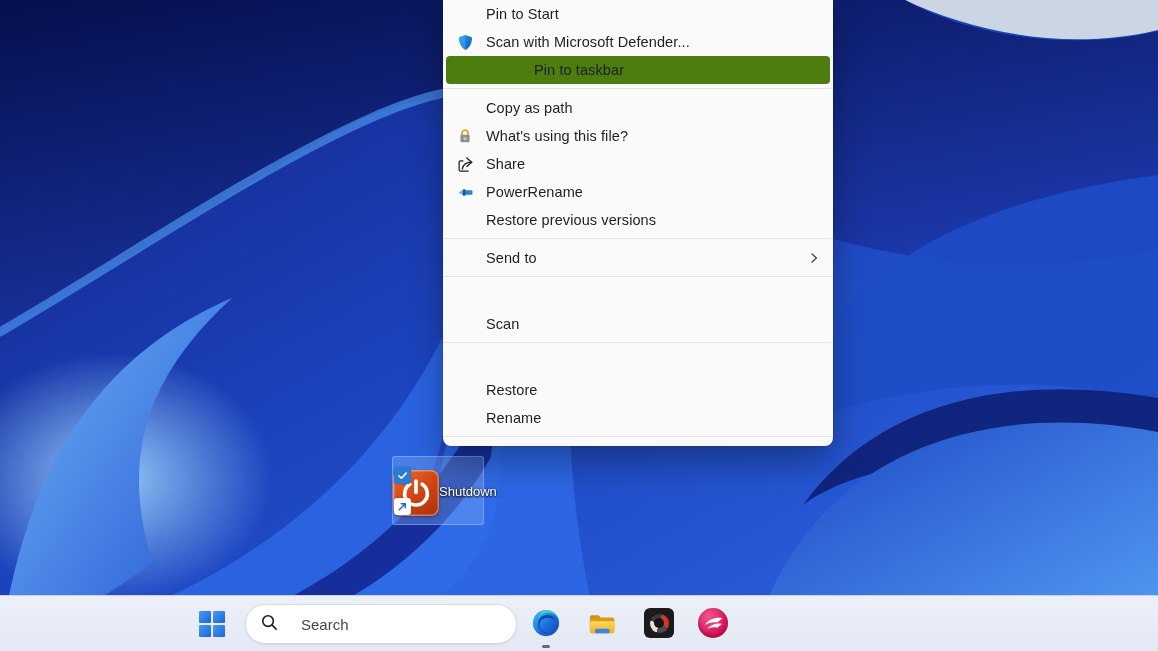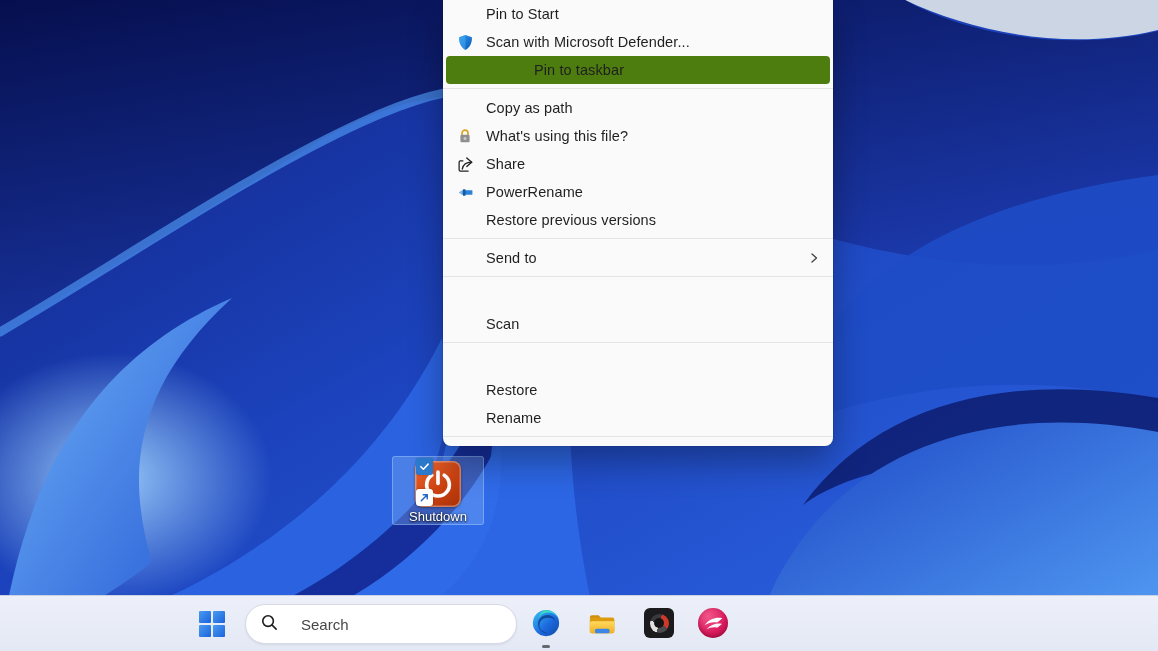--- a/index.html
+++ b/index.html
@@ -9,21 +9,21 @@
     font-family:"Liberation Sans", sans-serif; background:#12289a;
   }
   .wallpaper { position:absolute; inset:0; }
   .wallpaper svg { width:100%; height:100%; display:block; }
 
   
   .desktop-icon {
     position:absolute; left:392px; top:456px; width:92px; height:69px;
     background:rgba(125,175,245,.38);
     border:1px solid rgba(195,225,255,.35); border-radius:3px;
-    display:flex; flex-direction:column; align-items:center;
+    display:flex; flex-direction:row; align-items:center;
   }
   .di-art { position:relative; width:46px; height:46px; margin-top:4px; }
   .di-glyph {
     width:46px; height:46px; border-radius:8px;
     background:linear-gradient(145deg,#ef6a33,#cf4312 55%,#a63107);
     box-shadow:inset 0 0 0 1.5px rgba(255,255,255,.35), 0 1px 3px rgba(0,0,0,.35);
     display:flex; align-items:center; justify-content:center;
   }
   .di-check {
     position:absolute; top:-3px; left:1px; width:17px; height:17px;

